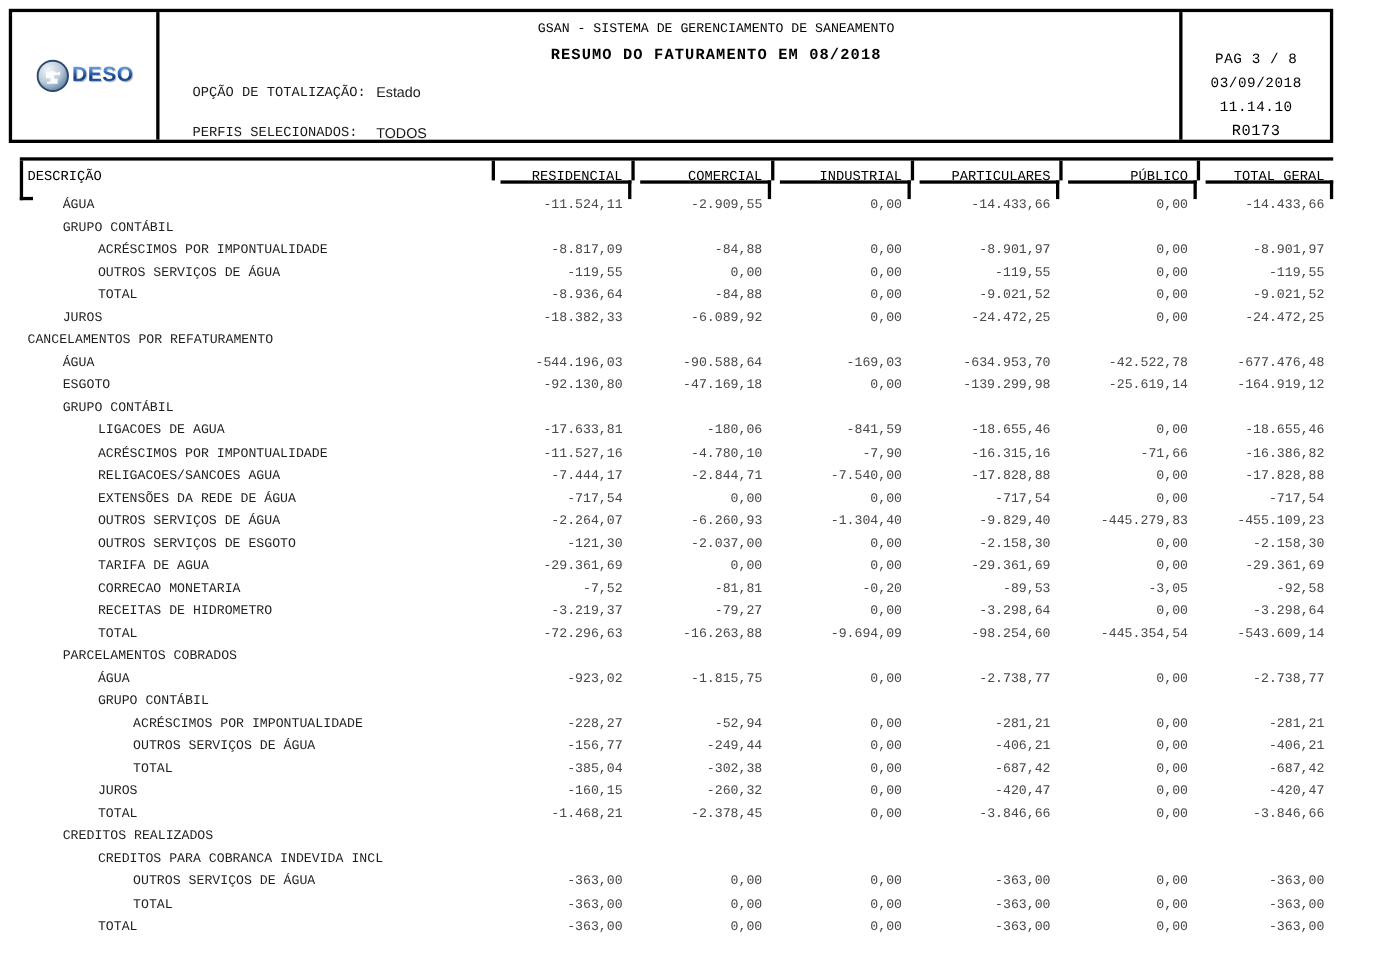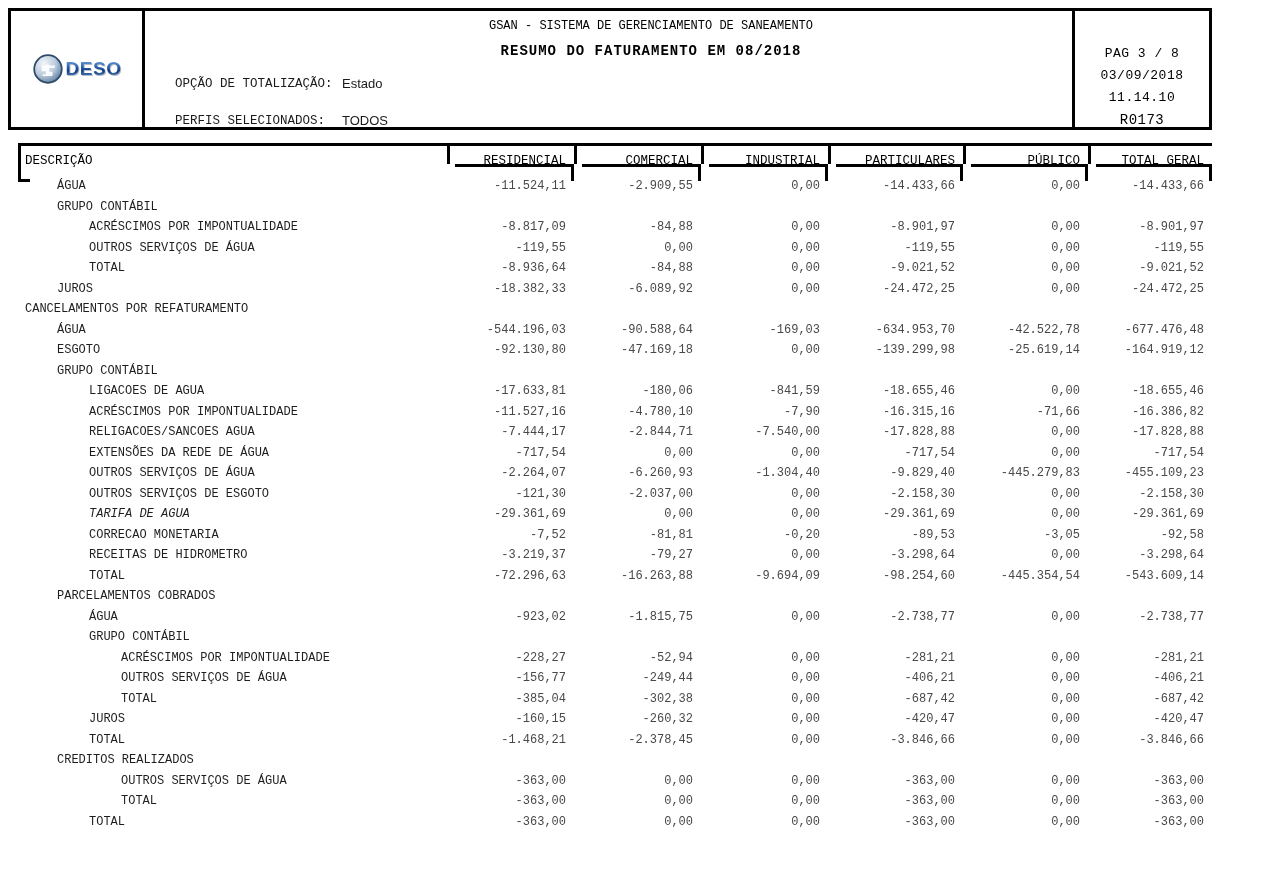--- a/index.html
+++ b/index.html
@@ -262,21 +262,21 @@
       <div class="tr">
     <div class="td td-label" style="padding-left: 71px;">OUTROS SERVIÇOS DE ESGOTO</div>
     <div class="td td-num">-121,30</div>
     <div class="td td-num">-2.037,00</div>
     <div class="td td-num">0,00</div>
     <div class="td td-num">-2.158,30</div>
     <div class="td td-num">0,00</div>
     <div class="td td-num">-2.158,30</div>
   </div>
       <div class="tr">
-    <div class="td td-label" style="padding-left: 71px; font-style: italic;">TARIFA DE AGUA</div>
+    <div class="td td-label" style="padding-left: 71px;">TARIFA DE AGUA</div>
     <div class="td td-num">-29.361,69</div>
     <div class="td td-num">0,00</div>
     <div class="td td-num">0,00</div>
     <div class="td td-num">-29.361,69</div>
     <div class="td td-num">0,00</div>
     <div class="td td-num">-29.361,69</div>
   </div>
       <div class="tr">
     <div class="td td-label" style="padding-left: 71px;">CORRECAO MONETARIA</div>
     <div class="td td-num">-7,52</div>
@@ -379,20 +379,29 @@
       <div class="tr">
     <div class="td td-label" style="padding-left: 39px;">CREDITOS REALIZADOS</div>
     <div class="td td-num"></div>
     <div class="td td-num"></div>
     <div class="td td-num"></div>
     <div class="td td-num"></div>
     <div class="td td-num"></div>
     <div class="td td-num"></div>
   </div>
       <div class="tr">
+    <div class="td td-label" style="padding-left: 71px;">CREDITOS PARA COBRANCA INDEVIDA INCL</div>
+    <div class="td td-num"></div>
+    <div class="td td-num"></div>
+    <div class="td td-num"></div>
+    <div class="td td-num"></div>
+    <div class="td td-num"></div>
+    <div class="td td-num"></div>
+  </div>
+      <div class="tr">
     <div class="td td-label" style="padding-left: 103px;">OUTROS SERVIÇOS DE ÁGUA</div>
     <div class="td td-num">-363,00</div>
     <div class="td td-num">0,00</div>
     <div class="td td-num">0,00</div>
     <div class="td td-num">-363,00</div>
     <div class="td td-num">0,00</div>
     <div class="td td-num">-363,00</div>
   </div>
       <div class="tr">
     <div class="td td-label" style="padding-left: 103px;">TOTAL</div>

